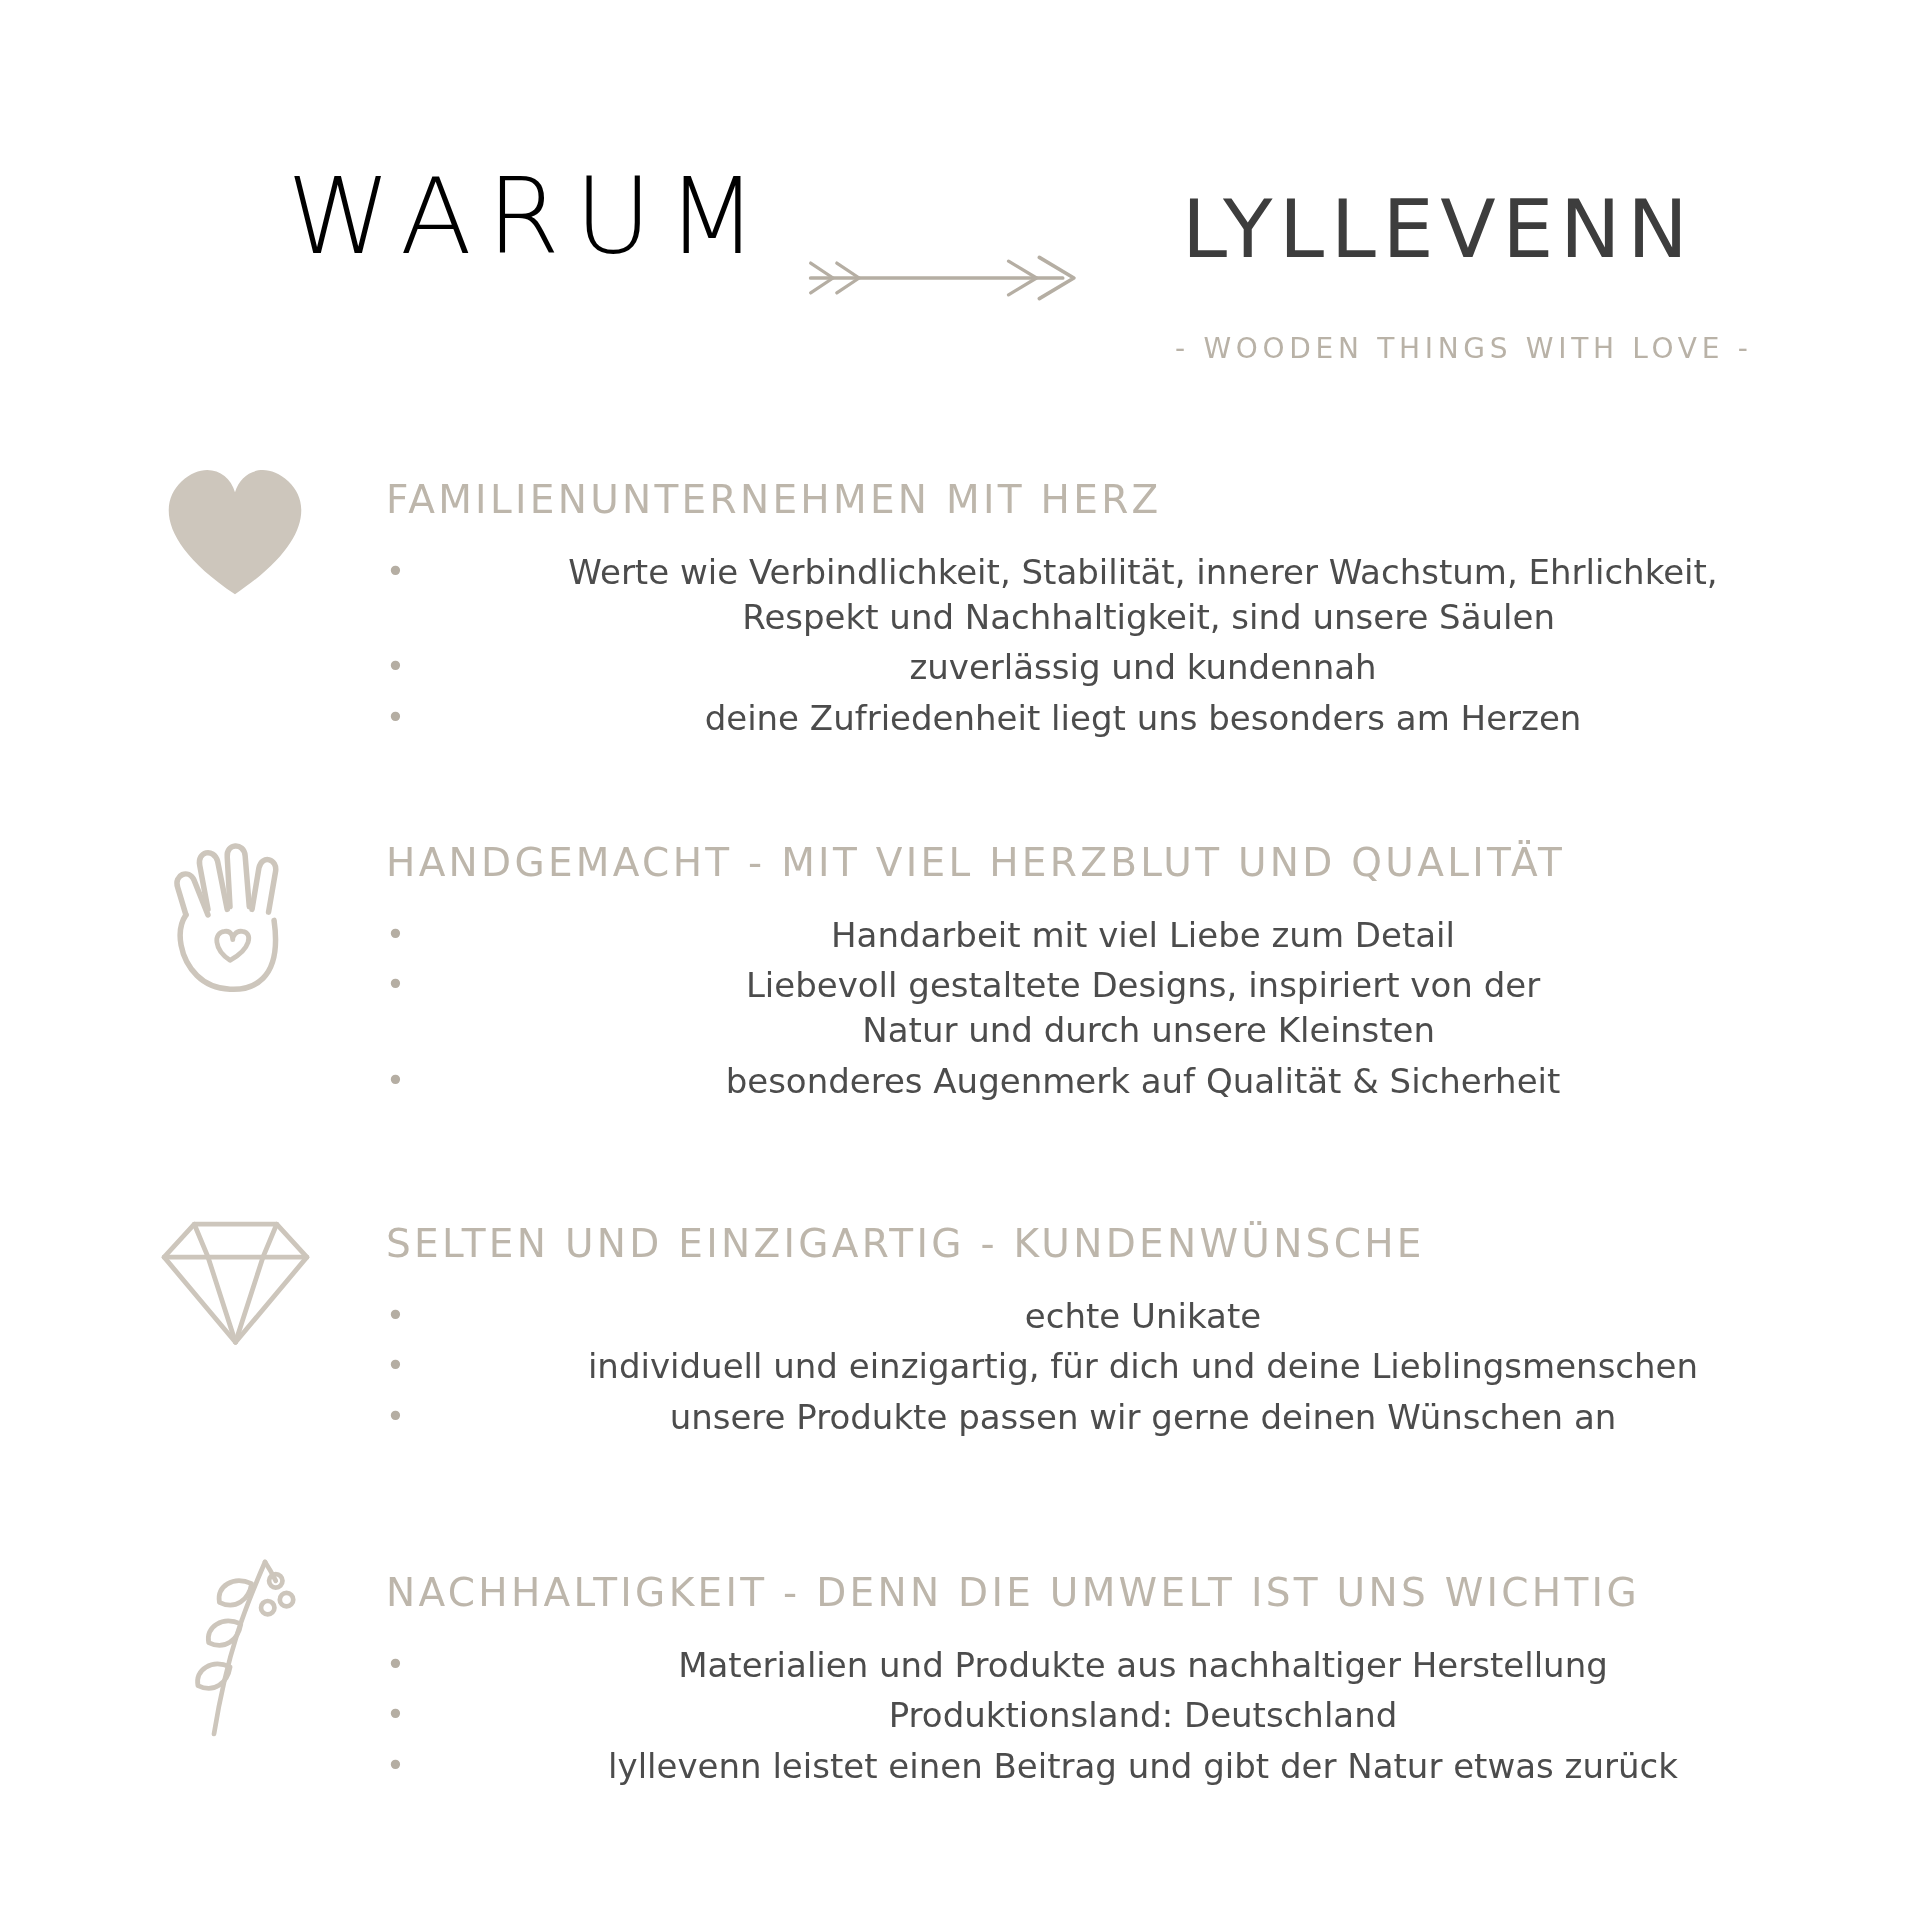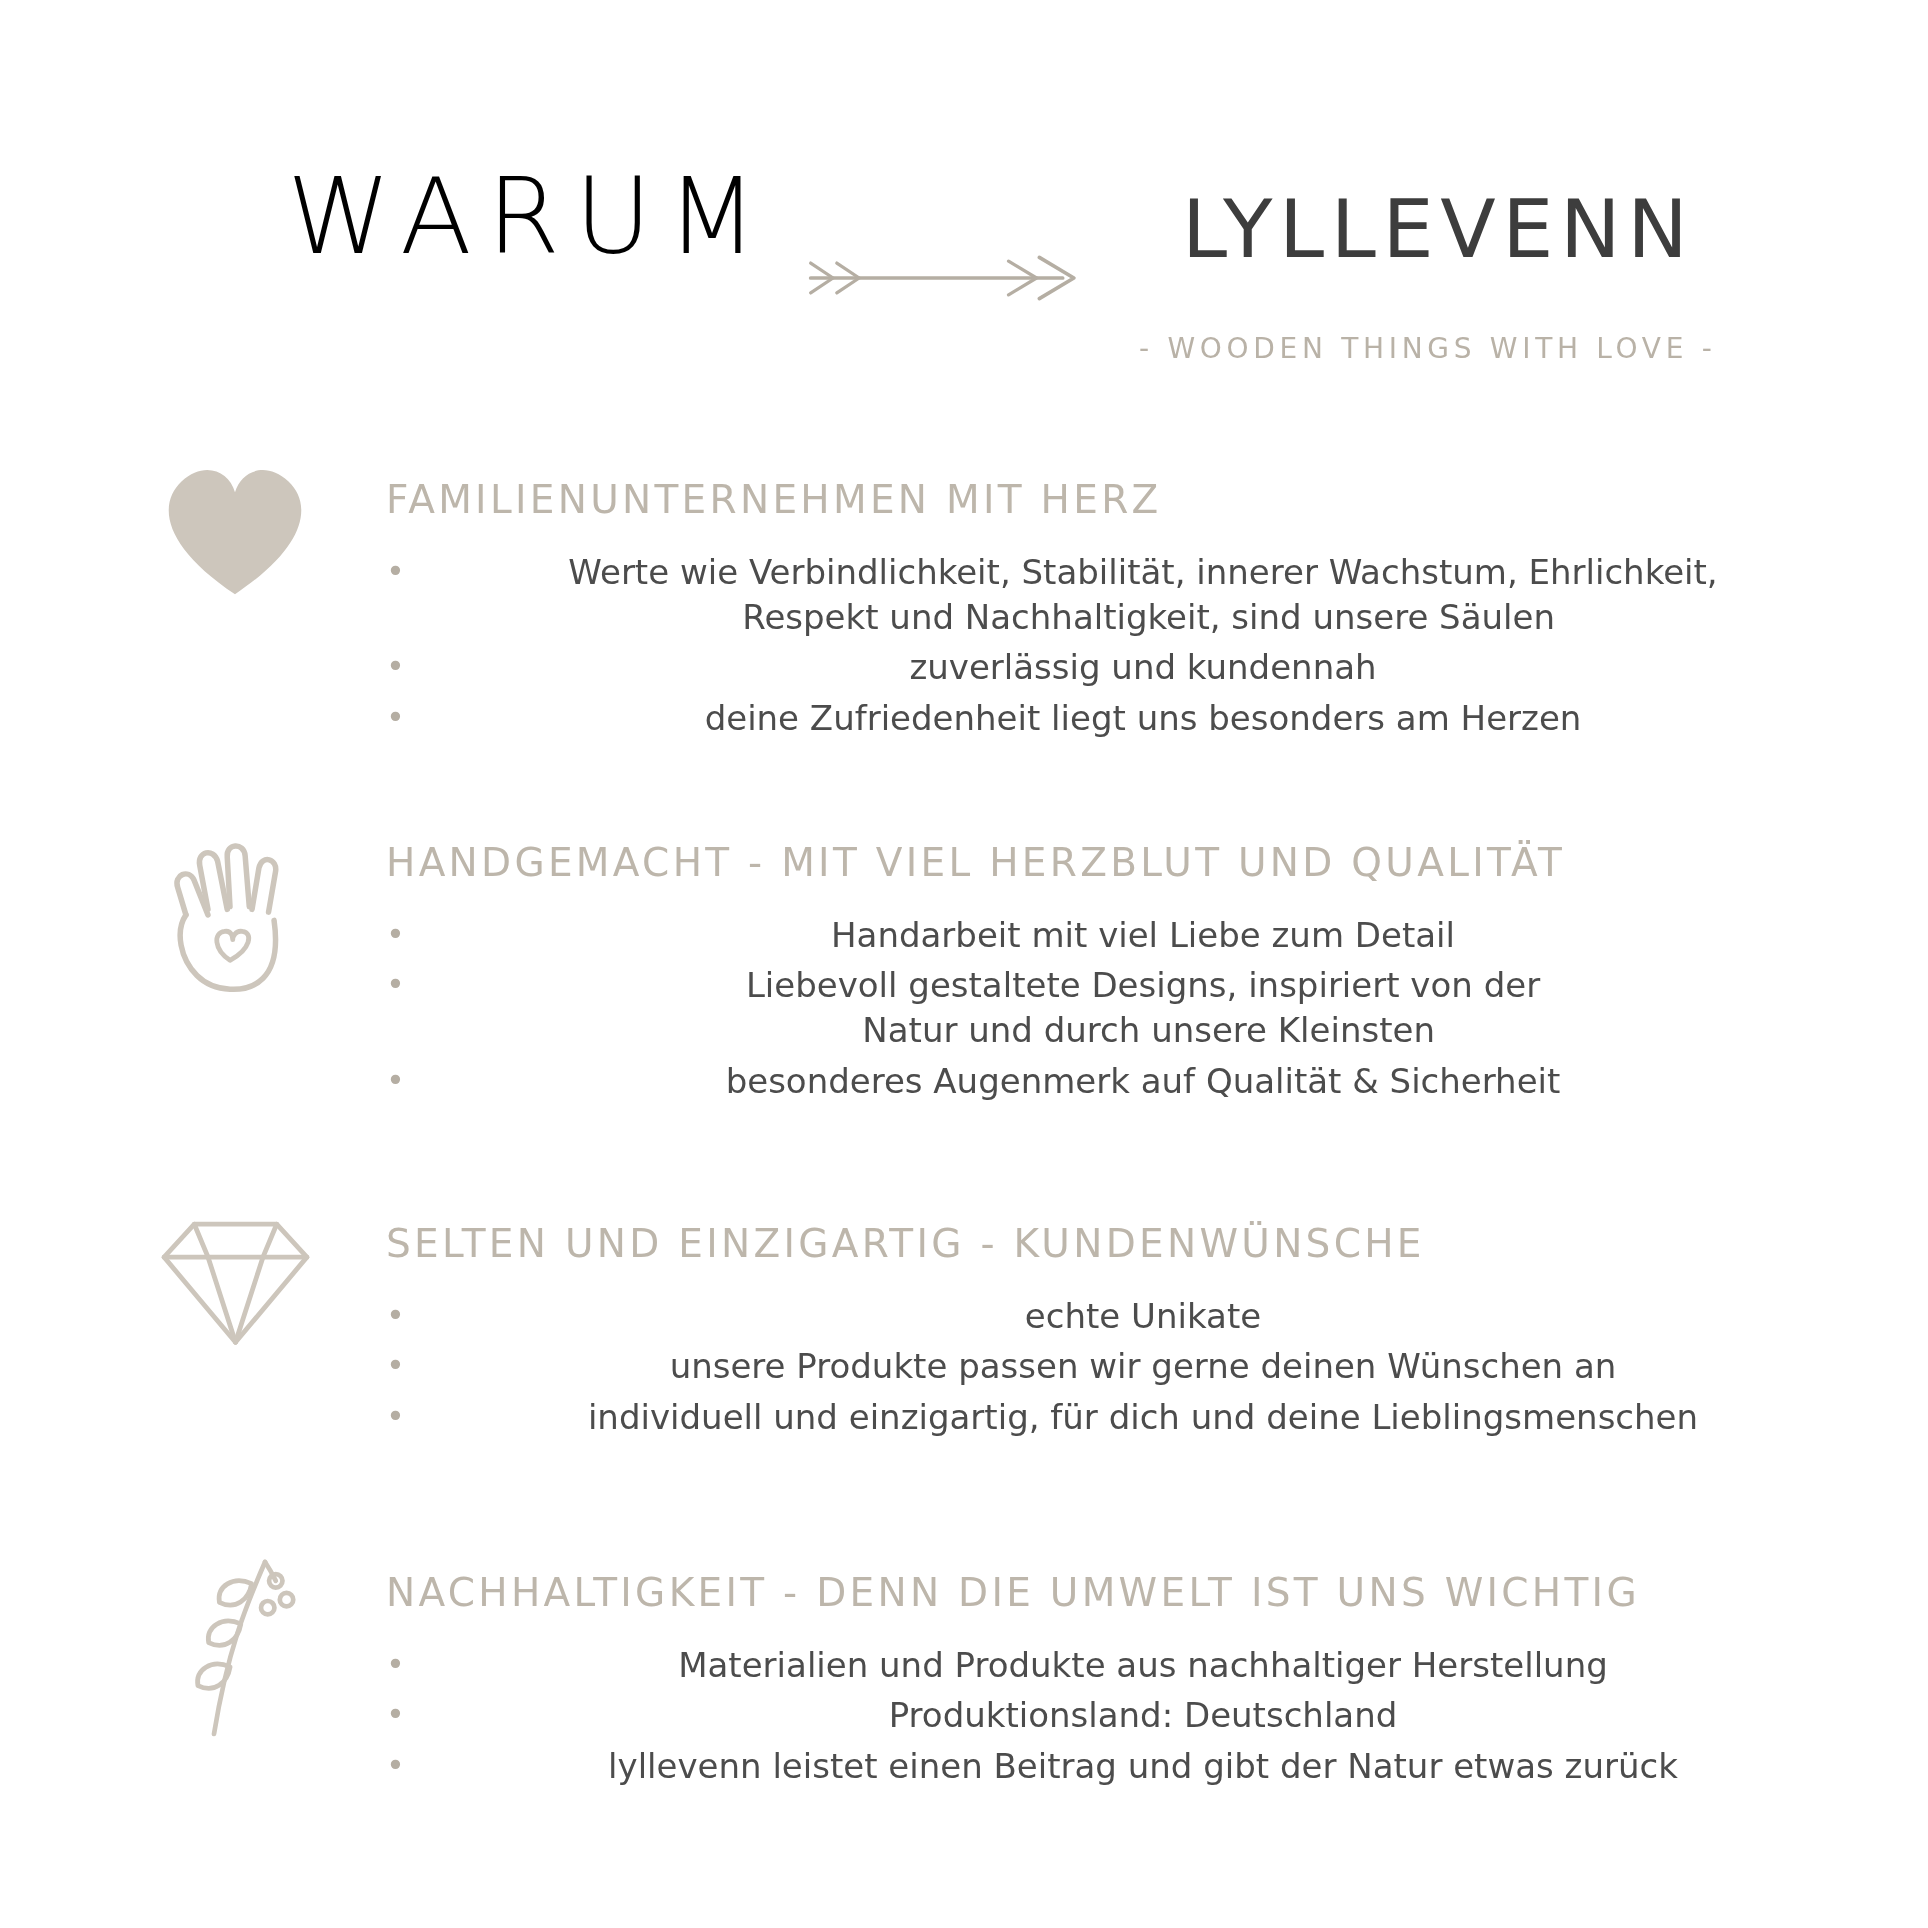--- a/index.html
+++ b/index.html
@@ -48,21 +48,21 @@
     top: 104px;
     font-family: "DejaVu Sans", sans-serif;
     font-size: 81px;
     letter-spacing: 6.6px;
     color: #3d3d3d;
     font-weight: 400;
     line-height: 1;
   }
   .brand-tag {
     position: absolute;
-    left: 1139px;
+    left: 1175px;
     top: 247px;
     font-family: "DejaVu Sans", sans-serif;
     font-size: 28px;
     letter-spacing: 4.7px;
     color: #b9b2a7;
     font-weight: 400;
   }
 
   
   .section {
@@ -212,24 +212,24 @@
       </g>
     </svg>
   </div>
   <div class="sec-body">
     <div class="sec-title">SELTEN UND EINZIGARTIG - KUNDENWÜNSCHE</div>
     <ul class="bullets">
       <li>
         <span>echte Unikate</span>
       </li>
       <li>
+        <span>individuell und einzigartig, für dich und deine Lieblingsmenschen</span>
+      </li>
+      <li>
         <span>unsere Produkte passen wir gerne deinen Wünschen an</span>
-      </li>
-      <li>
-        <span>individuell und einzigartig, für dich und deine Lieblingsmenschen</span>
       </li>
     </ul>
   </div>
 </div>
 
 <div class="section sec-4">
   <div class="icon-wrap">
     <svg width="141" height="188" viewBox="0 0 100 140">
       <g fill="none" stroke="#cdc6bc" stroke-width="3.5" stroke-linecap="round" stroke-linejoin="round">
         <path d="M72 6 C 58 38, 44 72, 34 134"></path>

